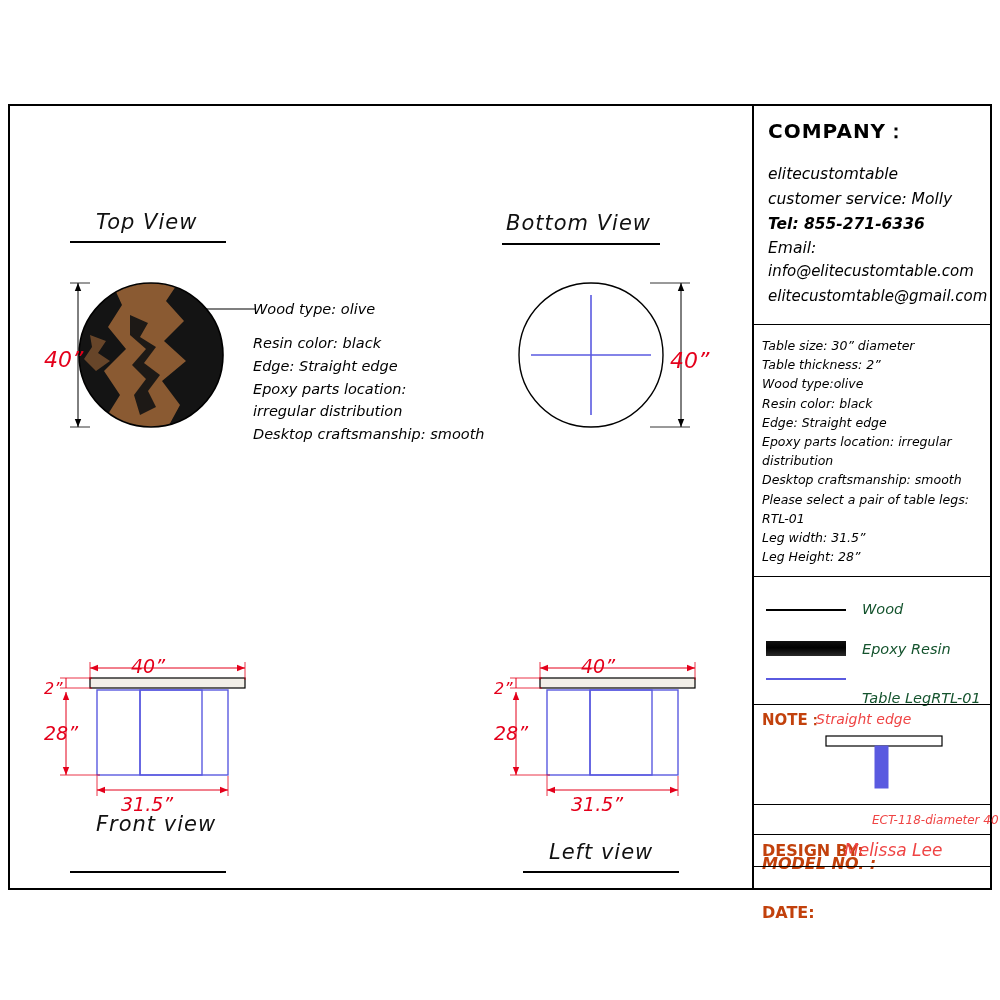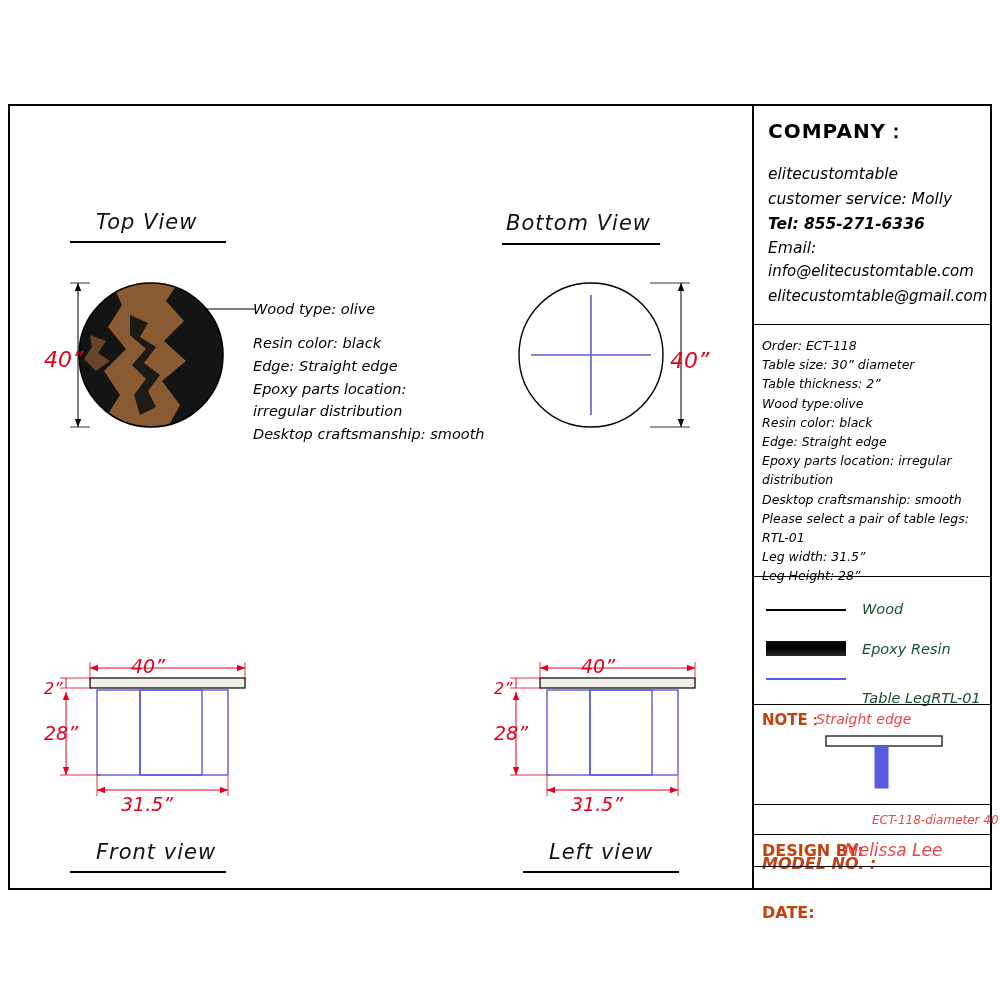--- a/index.html
+++ b/index.html
@@ -235,21 +235,21 @@
     <path d="M188 140 l-8 -3.2 l0 6.4 z" fill="#e4001b"></path>
     <line x1="57" y1="126" x2="57" y2="146" stroke="#e4001b" stroke-width="0.8"></line>
     <line x1="188" y1="126" x2="188" y2="146" stroke="#e4001b" stroke-width="0.8"></line>
   </svg>
 
   <div class="dim" style="left:131px; top:655px; font-size:19px;">40”</div>
   <div class="dim" style="left:44px; top:679px; font-size:16px;">2”</div>
   <div class="dim" style="left:44px; top:722px; font-size:19px;">28”</div>
   <div class="dim" style="left:121px; top:793px; font-size:19px;">31.5”</div>
 
-  <div class="viewtitle" style="left:96px; top:840px;">Front view</div>
+  <div class="viewtitle" style="left:96px; top:812px;">Front view</div>
   <div class="viewtitle-underline" style="left:70px; top:871px; width:156px;"></div>
 
   <svg style="position:absolute; left:490px; top:650px;" width="260" height="180">
     <rect x="50" y="28" width="155" height="10" fill="#f2efe8" stroke="#000" stroke-width="1.2"></rect>
     <rect x="57" y="40" width="105" height="85" fill="none" stroke="#5a5ae0" stroke-width="1.4"></rect>
     <rect x="100" y="40" width="88" height="85" fill="none" stroke="#5a5ae0" stroke-width="1.4"></rect>
     <line x1="100" y1="40" x2="100" y2="125" stroke="#5a5ae0" stroke-width="1.4"></line>
     <line x1="50" y1="18" x2="205" y2="18" stroke="#e4001b" stroke-width="1"></line>
     <path d="M50 18 l8 -3.2 l0 6.4 z" fill="#e4001b"></path>
     <path d="M205 18 l-8 -3.2 l0 6.4 z" fill="#e4001b"></path>
@@ -282,21 +282,20 @@
   <div class="contact" style="top:162px;">elitecustomtable</div>
   <div class="contact" style="top:187px;">customer service: Molly</div>
   <div class="contact" style="top:212px;font-weight:bold;">Tel: 855-271-6336</div>
   <div class="contact" style="top:236px;">Email:</div>
   <div class="contact" style="top:284px; font-size:15px;">elitecustomtable@gmail.com</div>
   <div class="contact" style="top:259px; font-size:15px;">info@elitecustomtable.com</div>
 
   <div class="panel-hline" style="top:324px;"></div>
 
   <div class="speclist">
-    <div>Order: ECT-118</div>
     <div>Table size: 30” diameter</div>
     <div>Table thickness: 2”</div>
     <div>Wood type:olive</div>
     <div>Resin color: black</div>
     <div>Edge: Straight edge</div>
     <div>Epoxy parts location: irregular</div>
     <div>distribution</div>
     <div>Desktop craftsmanship: smooth</div>
     <div>Please select a pair of table legs: RTL-01</div>
     <div>Leg width: 31.5”</div>

